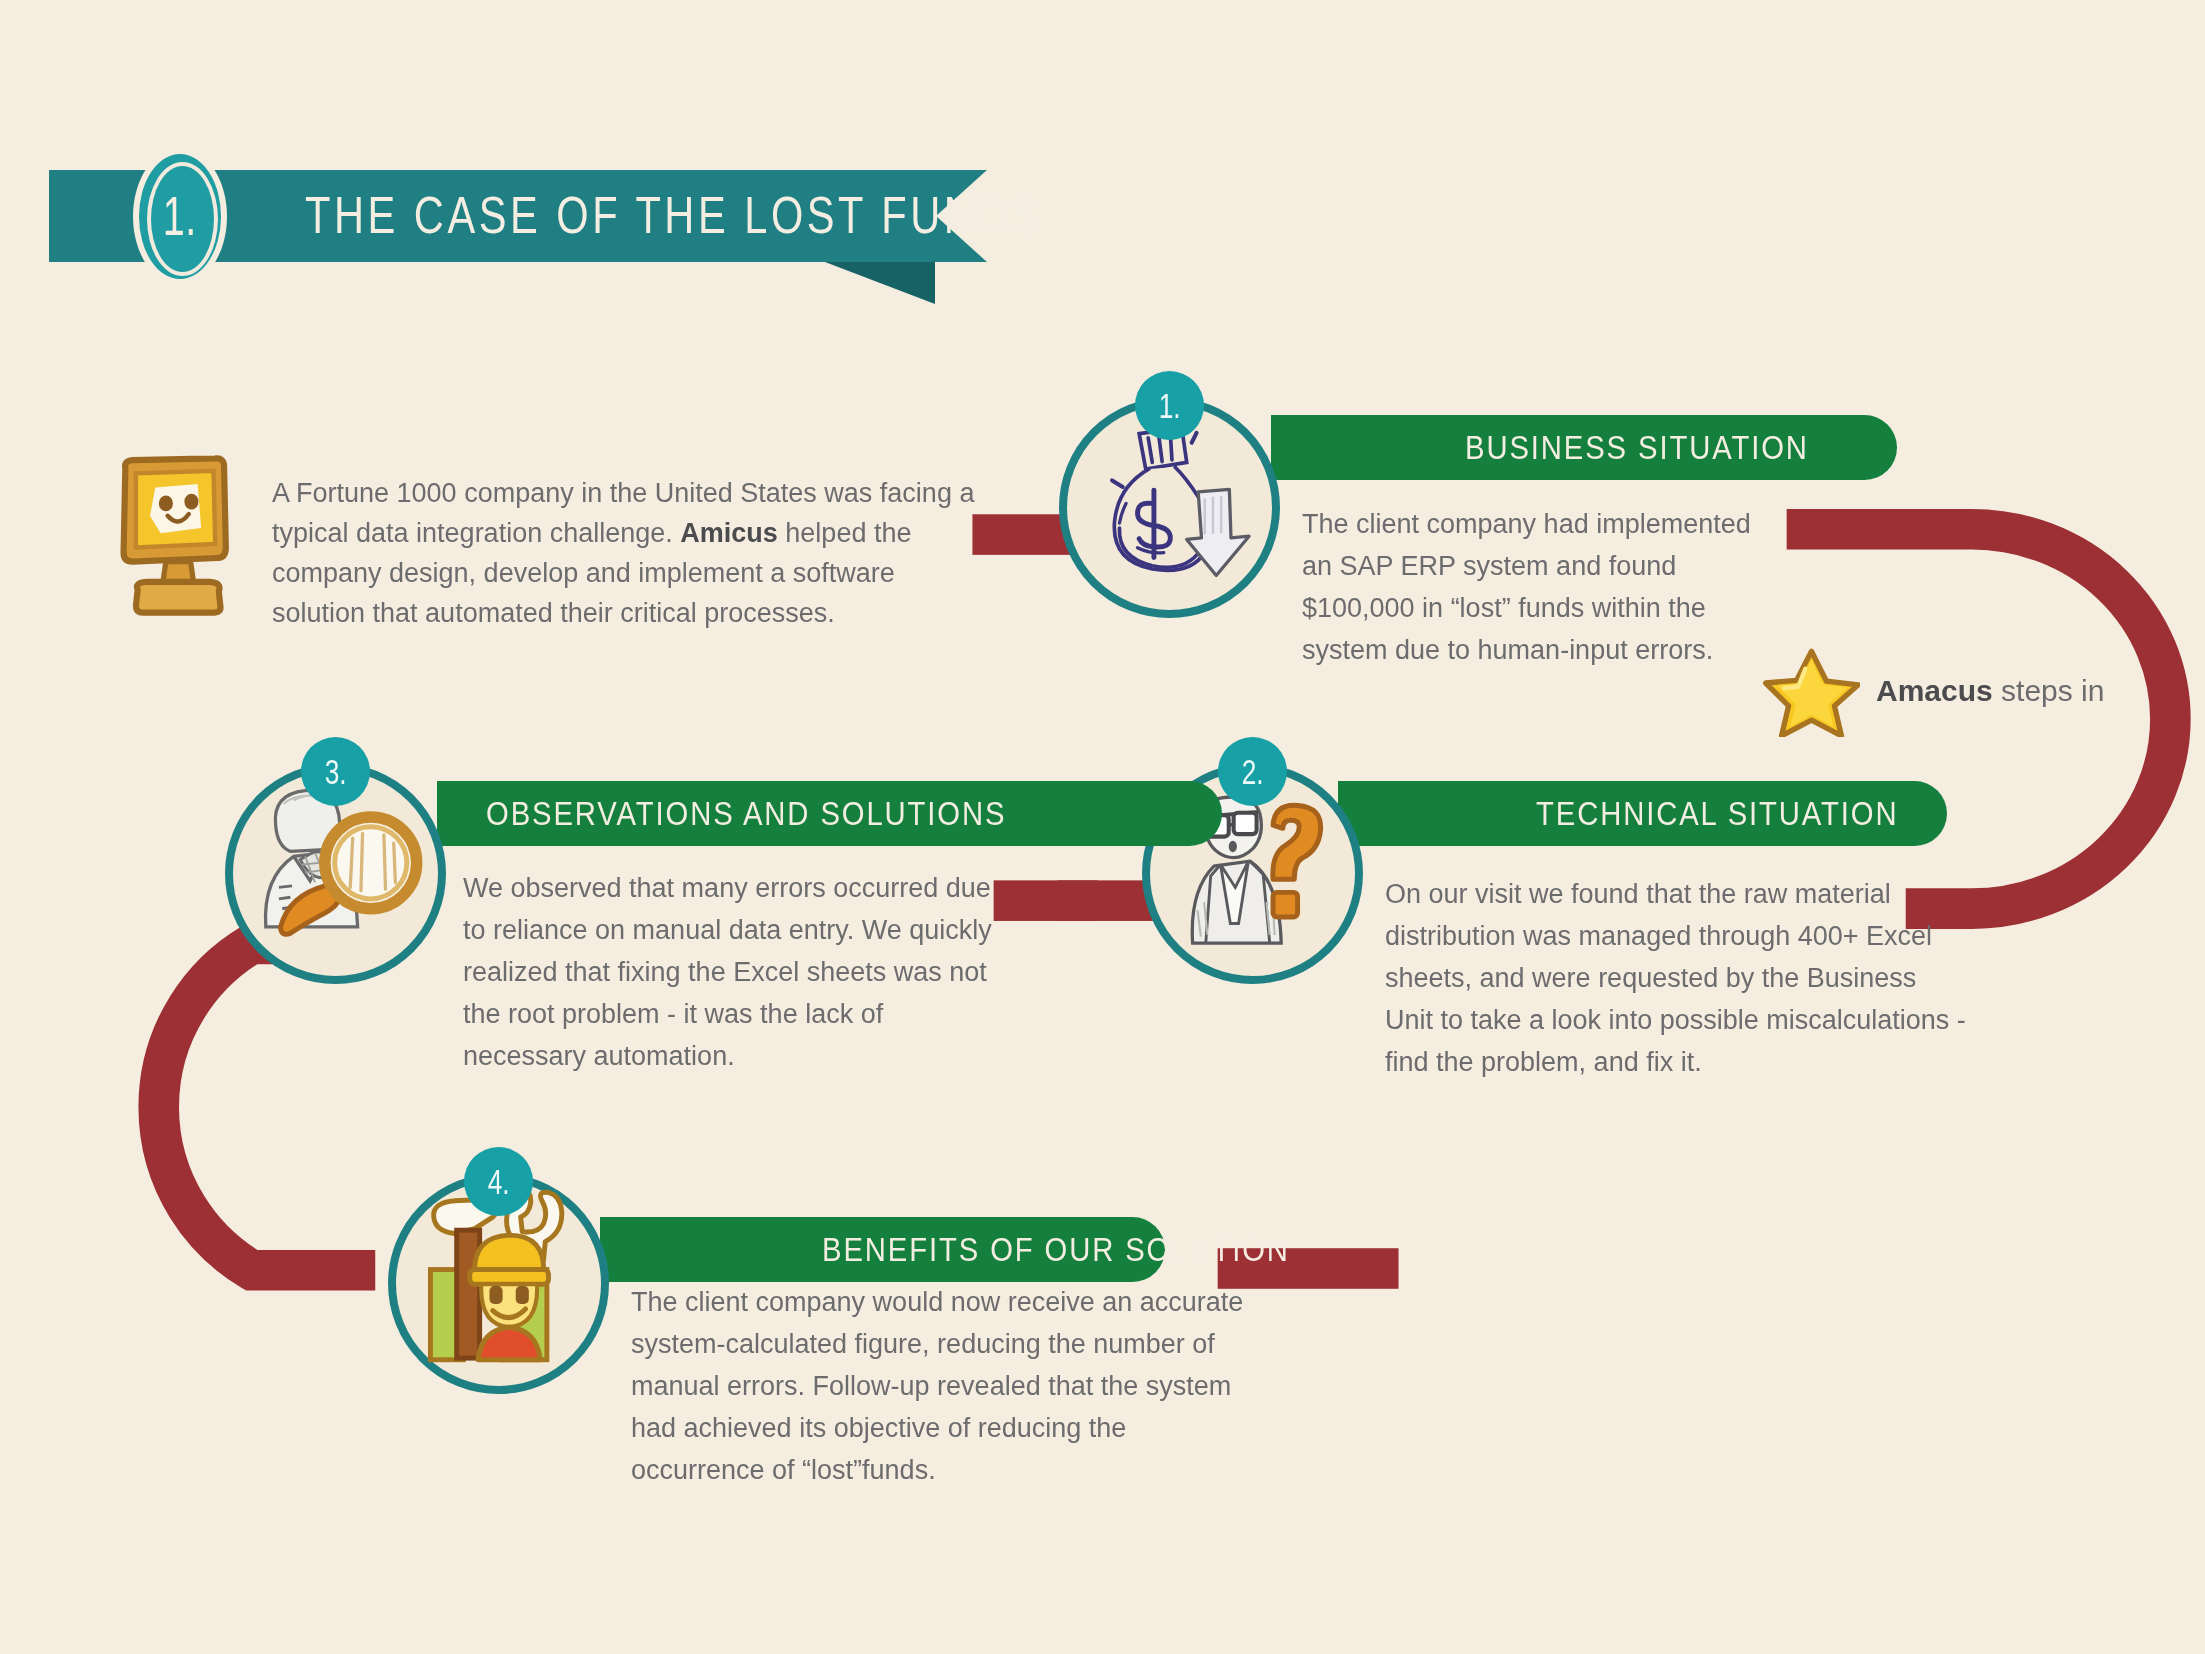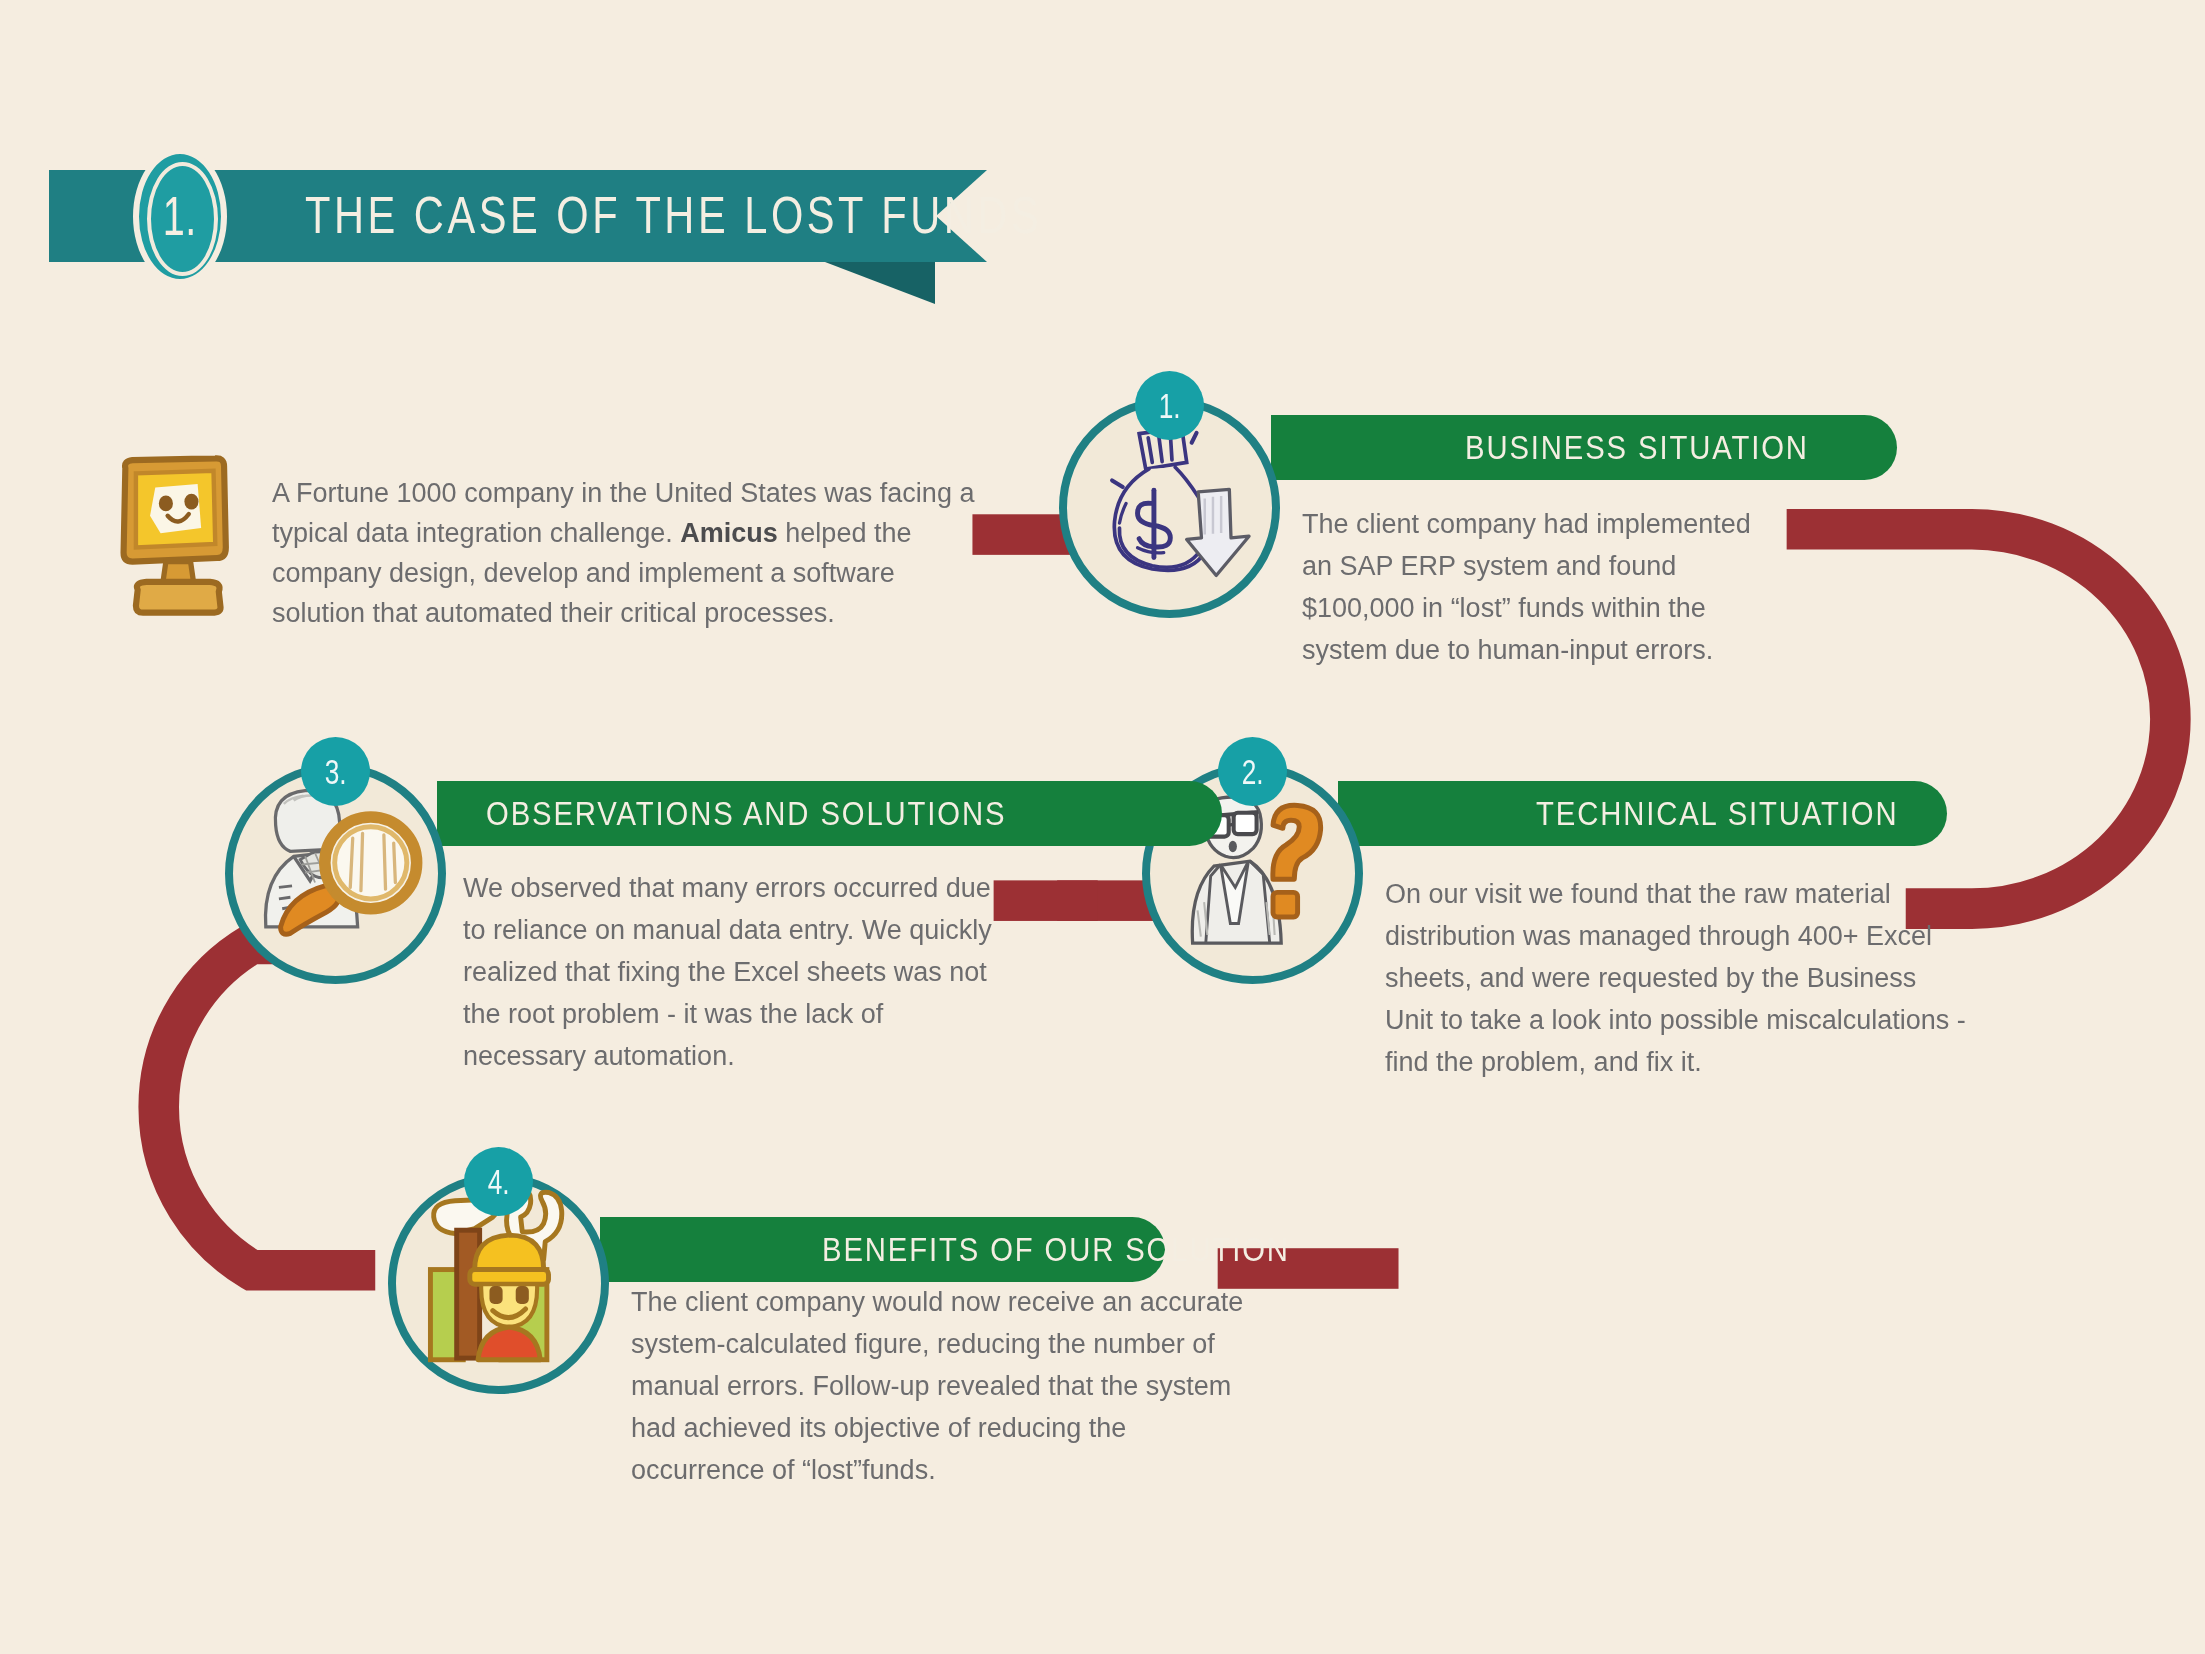--- a/index.html
+++ b/index.html
@@ -207,20 +207,28 @@
           <path d="M168 114 L168 158 M178 112 L178 157 M188 111 L188 156" stroke="#C8C8D2" stroke-width="3"></path>
         </g>
       </svg>
     </div>
     <div class="step-badge" style="left:76px; top:-26.5px;">
       <span>1.</span>
     </div>
     <div class="step-body" style="left:243px; top:106px; width:483px;">The client company had implemented an SAP ERP system and found $100,000 in “lost” funds within the system due to human-input errors.</div>
   </div>
 
+  <div class="amacus">
+    <svg class="amacus-star" viewBox="0 0 110 105">
+      <path d="M55 8 L72 42 L108 46 L81 70 L89 104 L55 86 L21 104 L29 70 L3 44 L38 41 Z" fill="#F9C721" stroke="#A97420" stroke-width="6" stroke-linejoin="round"></path>
+      <path d="M55 18 L68 46 L96 49 L74 68 L80 94 L55 80 L31 94 L37 68 L16 47 L41 45 Z" fill="#FBD63C"></path>
+      <path d="M48 28 L40 48 L24 50" fill="none" stroke="#FDE884" stroke-width="5" stroke-linecap="round"></path>
+    </svg>
+    <div class="amacus-label"><b>Amacus</b><span> steps in</span></div>
+  </div>
 
   <div class="step" style="left:1142px; top:763px;">
     <div class="step-bar" style="left:196px; top:17.6px; width:609px;">
       <div class="step-bar-label" style="left:198px;">TECHNICAL SITUATION</div>
     </div>
     <div class="step-circle" style="left:0; top:0;">
       <svg viewBox="0 0 250 250" width="205" height="205">
 
         <path d="M68 52 Q66 34 94 32 Q128 30 134 52 Q140 78 126 94 Q110 110 92 104 Q72 96 68 74 Z" fill="#F3F2EE" stroke="#5A5A5E" stroke-width="4"></path>
 

